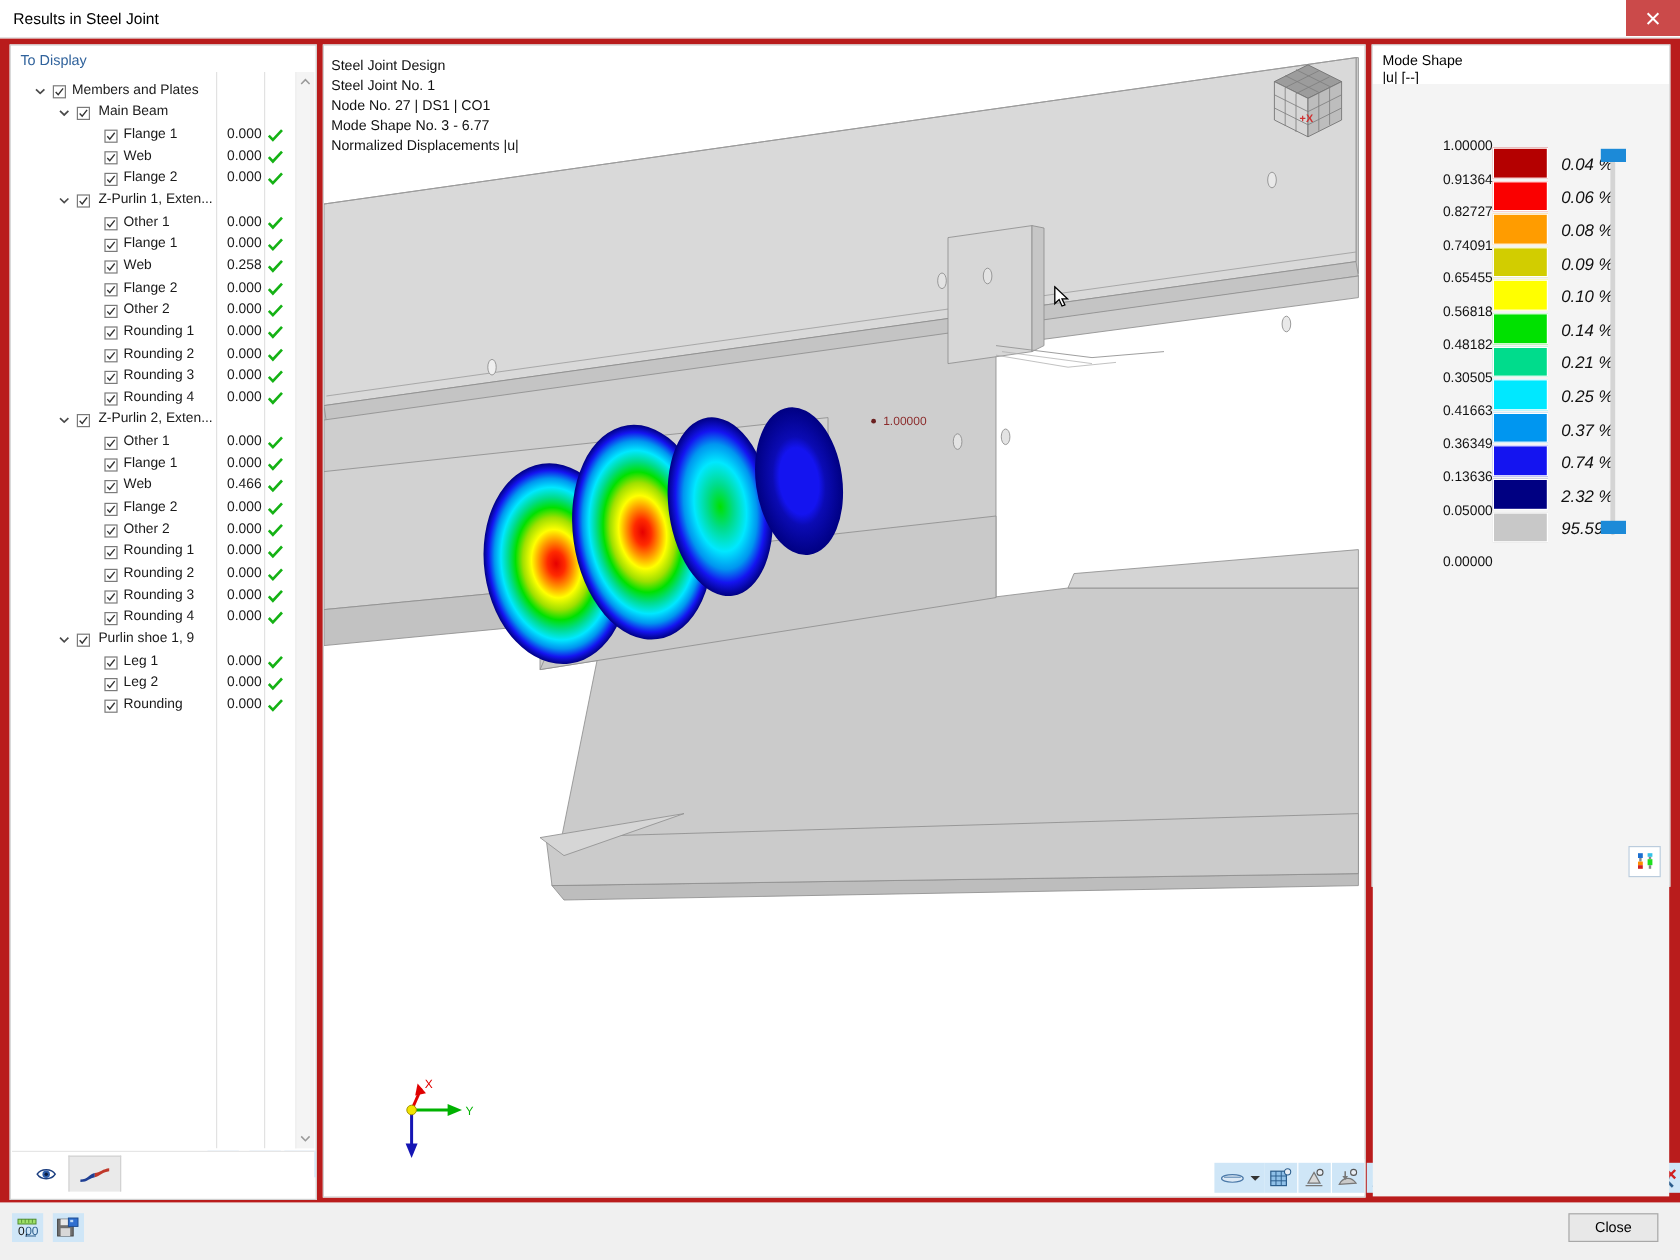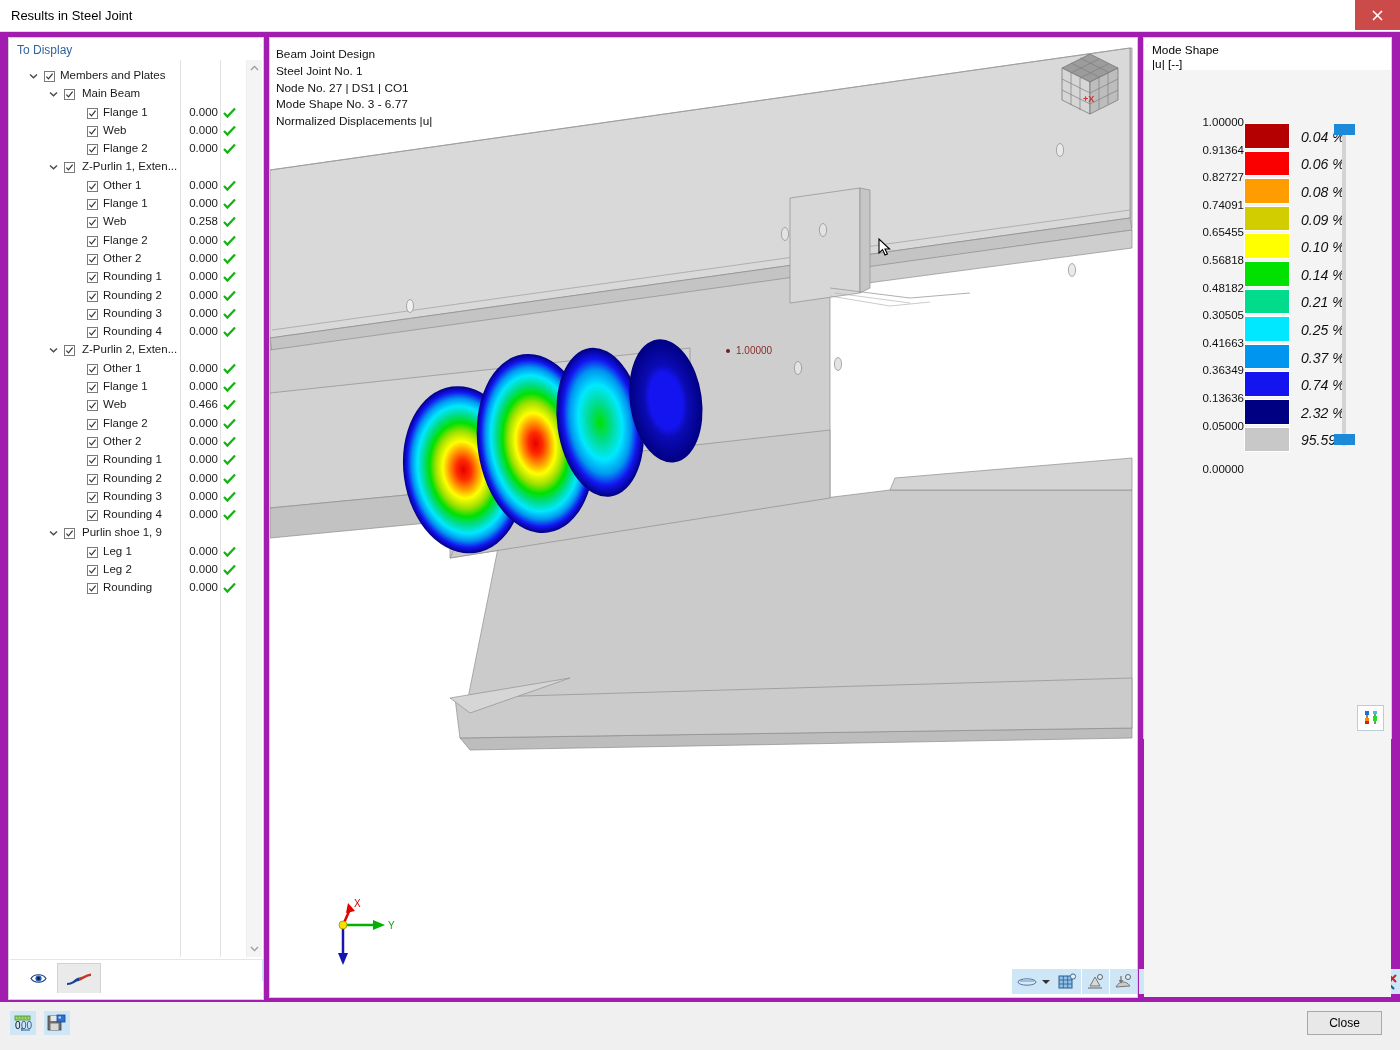--- a/index.html
+++ b/index.html
@@ -1,21 +1,21 @@
 <!DOCTYPE html>
 <html><head>
 <meta charset="utf-8">
 <style>
   html,body{margin:0;padding:0;}
   body{
     width:1400px;height:1050px;overflow:hidden;
     font-family:"Liberation Sans", sans-serif;
     font-size:12px;color:#000;background:#f0f0f0;
   }
-  .app{position:relative;width:1400px;height:1050px;background:#a21caf;}
+  .app{position:relative;width:1400px;height:1050px;background:#b91c1c;}
 
   
   .titlebar{position:absolute;left:0;top:0;width:1400px;height:31px;background:#ffffff;
             border-bottom:1px solid #dcdcdc;}
   .titlebar .tl{position:absolute;left:11px;top:8px;font-size:13px;color:#000;}
   .win-close{position:absolute;right:0;top:0;width:45px;height:30px;background:#cb4a4a;
              display:flex;align-items:center;justify-content:center;cursor:pointer;}
   .win-close svg{display:block;}
 
   
@@ -594,21 +594,21 @@
         <ellipse cx="190" cy="418" rx="60" ry="84" fill="url(#g1)"></ellipse>
         <ellipse cx="265" cy="402" rx="58" ry="90" fill="url(#g1)"></ellipse>
         <ellipse cx="332" cy="390" rx="43" ry="75" fill="url(#g2)"></ellipse>
         <ellipse cx="400" cy="378" rx="36" ry="62" fill="url(#g3)"></ellipse>
       </g>
       <text x="466" y="316" font-family="'Liberation Sans',sans-serif" font-size="10" fill="#8b2b2b">1.00000</text>
       <circle cx="458" cy="313" r="2" fill="#6b2020"></circle>
     </svg>
 
     <div class="vhdr">
-      <div>Beam Joint Design</div>
+      <div>Steel Joint Design</div>
       <div>Steel Joint No. 1</div>
       <div>Node No. 27 | DS1 | CO1</div>
       <div>Mode Shape No. 3 - 6.77</div>
       <div>Normalized Displacements |u|</div>
     </div>
 
     <div class="vmax">max |u| : 1.00000 | min |u| : 0.00000</div>
 
     <div class="navcube">
       <svg width="75" height="72" viewBox="0 0 75 72">

